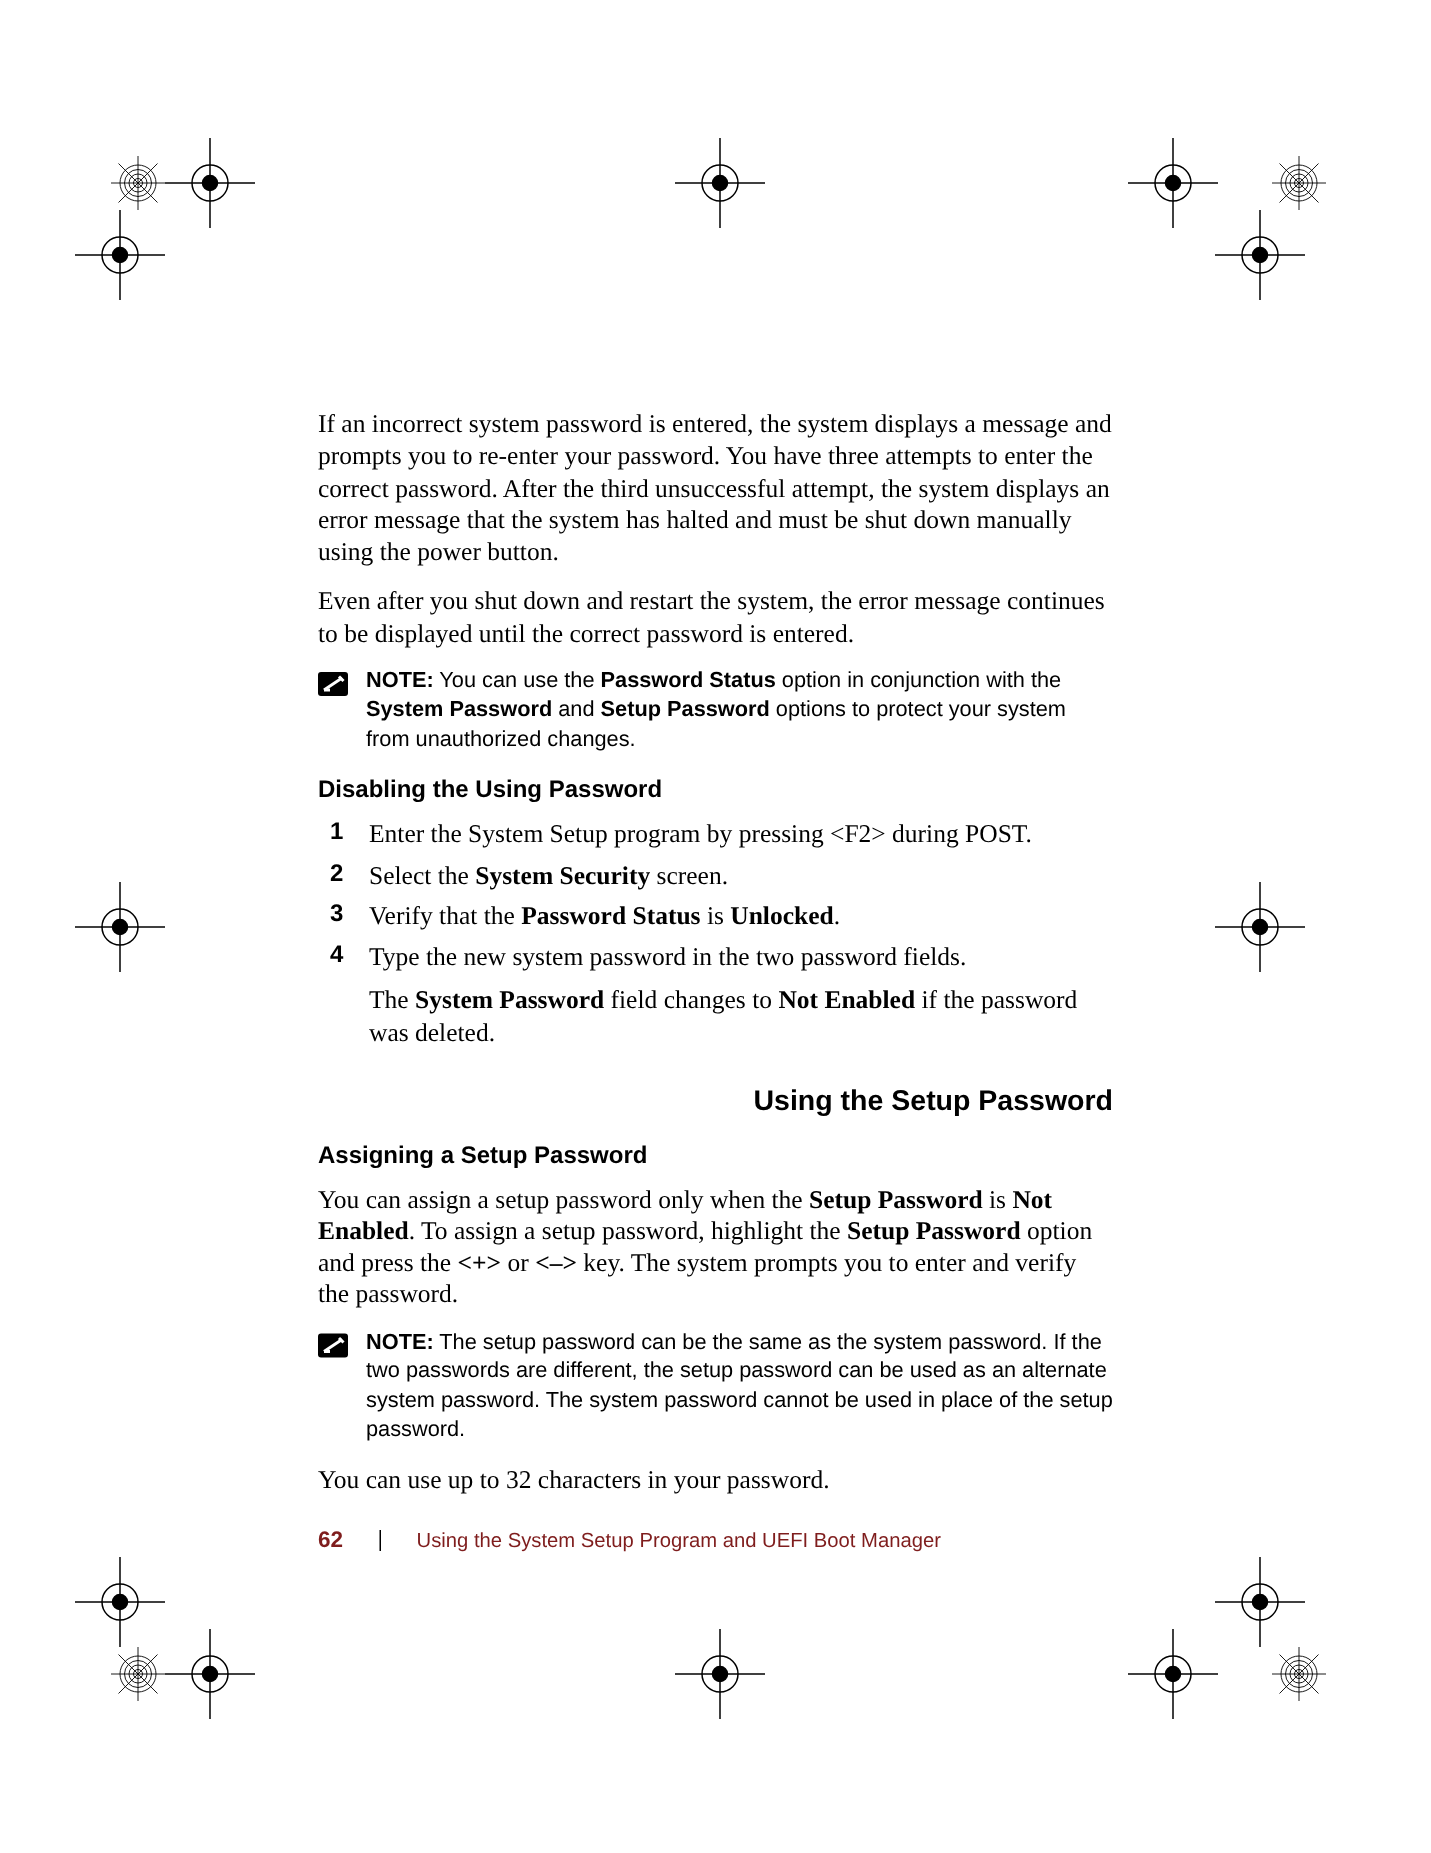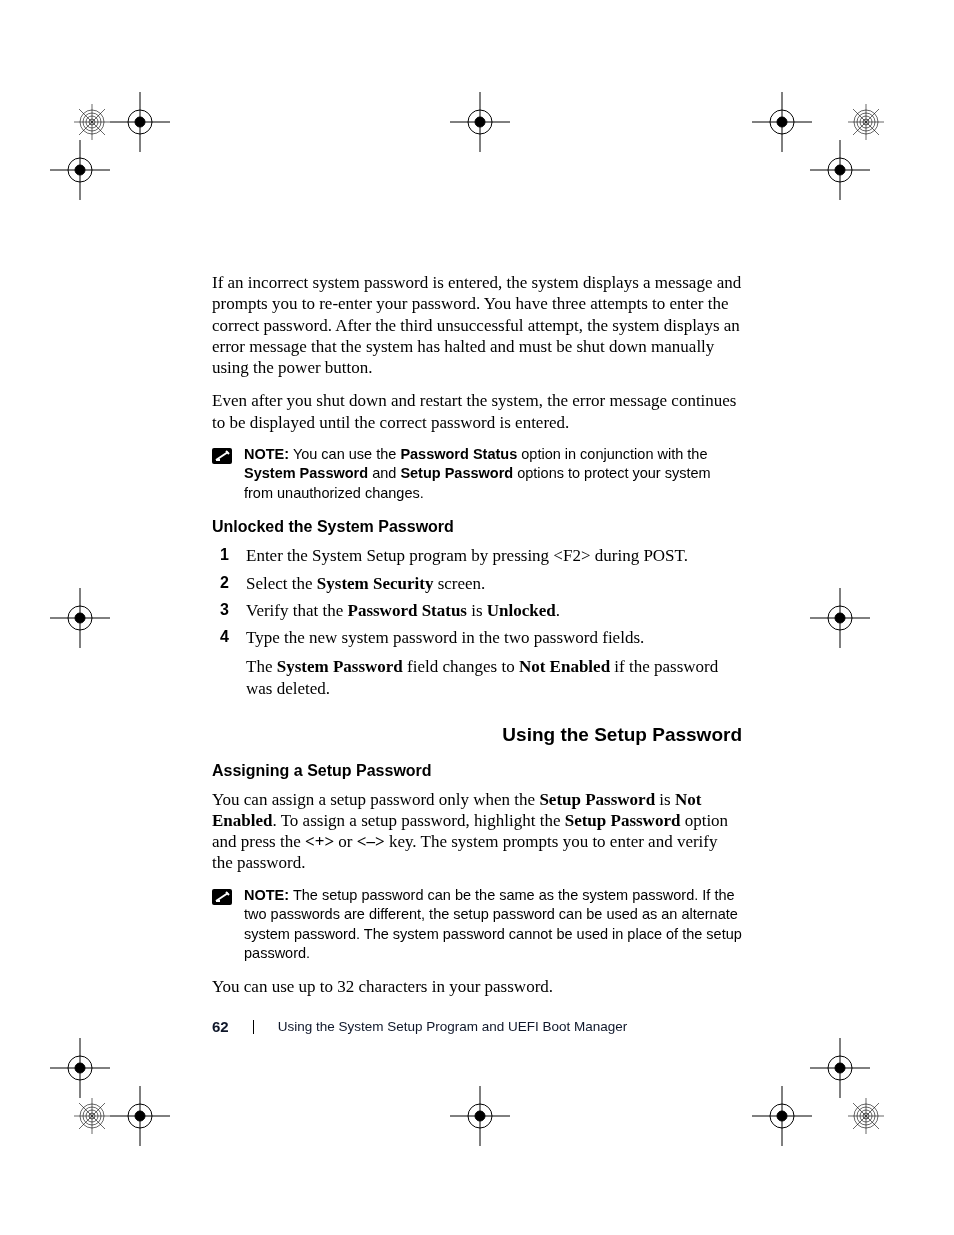--- a/index.html
+++ b/index.html
@@ -93,21 +93,21 @@
   .step-follow {
     padding-left: 34px;
     margin: 4px 0 6px 0;
   }
   .footer {
     position: absolute;
     left: 212px;
     top: 1018px;
     font-family: Arial, Helvetica, sans-serif;
     font-size: 13.5px;
-    color: #0f172a;
+    color: #7f1d1d;
     display: flex;
     align-items: center;
   }
   .footer .pn {
     font-weight: bold;
     font-size: 15px;
     margin-right: 24px;
   }
   .footer .sep {
     width: 1px;
@@ -332,21 +332,21 @@
             <path d="M4 14 L16 6" stroke="#fff" stroke-width="2"></path>
             <path d="M4 14 L8 14" stroke="#fff" stroke-width="2"></path>
             <path d="M14 5 L17 8" stroke="#fff" stroke-width="2"></path>
           </svg>
       </span>
       <div class="note-text">
         <span class="note-label">NOTE:</span><span> You can use the </span><span class="sans-bold">Password Status</span><span> option in conjunction with the </span><span class="sans-bold">System Password</span><span> and </span><span class="sans-bold">Setup Password</span><span> options to protect your system from unauthorized changes.</span>
       </div>
     </div>
 
-    <div class="subhead">Unlocked the System Password</div>
+    <div class="subhead">Disabling the Using Password</div>
 
     <ol class="steps">
       <li>Enter the System Setup program by pressing &lt;F2&gt; during POST.</li>
       <li>
         <span>Select the </span><span class="serif-bold">System Security</span><span> screen.</span>
       </li>
       <li>
         <span>Verify that the </span><span class="serif-bold">Password Status</span><span> is </span><span class="serif-bold">Unlocked</span><span>.</span>
       </li>
       <li>Type the new system password in the two password fields.</li>

